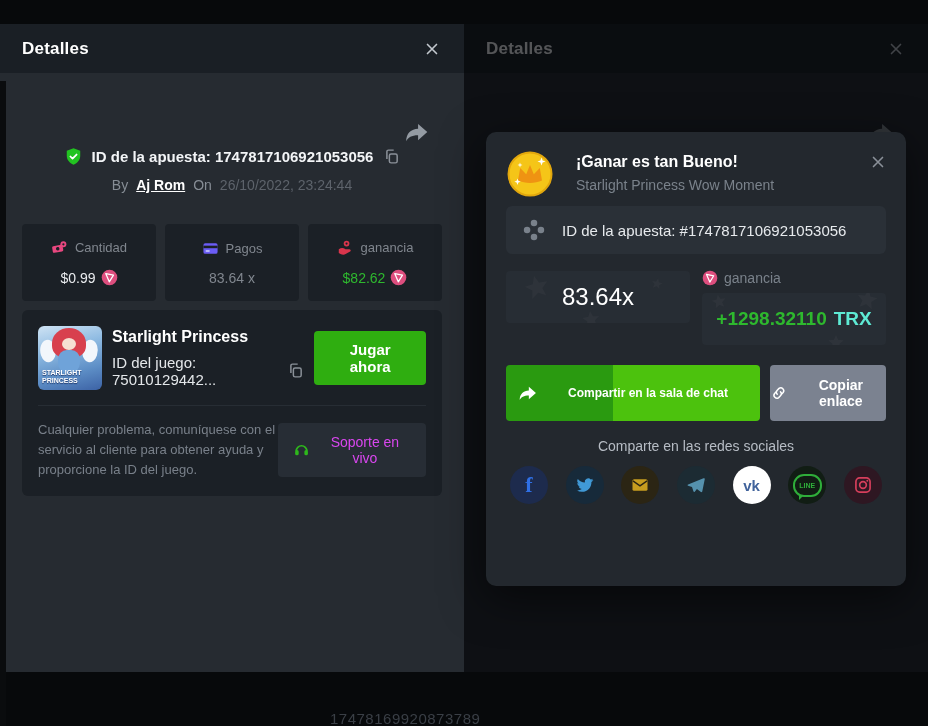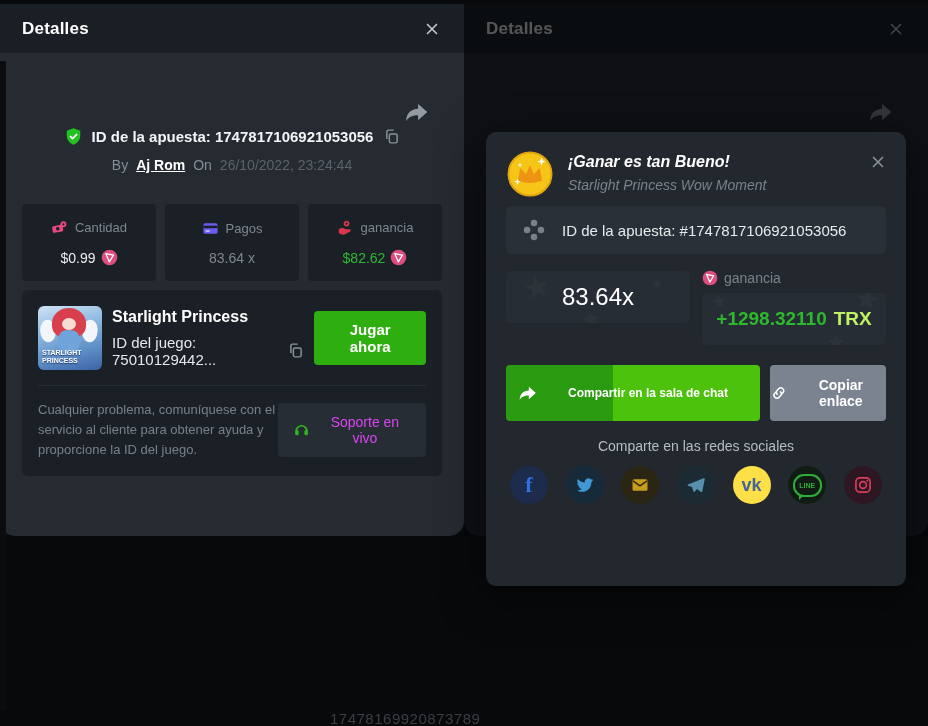--- a/index.html
+++ b/index.html
@@ -1,21 +1,21 @@
 <!DOCTYPE html>
 <html><head>
 <meta charset="utf-8">
 <style>
   * { box-sizing: border-box; margin: 0; padding: 0; }
   html,body { background:#000; }
   body { font-family:"Liberation Sans", sans-serif; }
   .stage { position:relative; width:928px; height:726px; background:#07090b; overflow:hidden; }
 
   
-  .modal { position:absolute; top:4px; height:532px; background:#262b31;border-radius:15px; }
+  .modal { position:absolute; top:24px; height:648px; background:#262b31; }
   .modal-header { height:49px; background:#1a1f25; display:flex; align-items:center; justify-content:space-between; padding:0 22px; }
   .modal-title { font-size:17px; font-weight:bold; color:#ffffff; letter-spacing:.2px; }
   .close-btn { width:20px; height:20px; color:#c2c7cd; cursor:pointer; background:none; border:none; display:flex; align-items:center; justify-content:center; }
   .close-btn svg { width:18px; height:18px; }
 
   
   .left-modal { left:0; width:464px; }
   .left-edge-strip { position:absolute; left:0; top:57px; width:6px; height:649px; background:#0a0c0e; }
   .share-corner { position:absolute; right:34px; top:95px; width:26px; height:26px; color:#949ba3; cursor:pointer; background:none; border:none; }
   .share-corner svg { width:26px; height:26px; }
@@ -59,21 +59,21 @@
   .support-text { width:252px; font-size:13px; line-height:1.55; color:#79808a; }
   .support-btn { margin-left:auto; background:#272d35; border:none; border-radius:4px; padding:11px 15px; display:flex; align-items:center; gap:9px; color:#d946ef; font-size:14px; cursor:pointer; font-family:inherit; }
   .support-btn svg { width:18px; height:18px; }
 
   
   .right-modal { left:464px; width:464px; }
   .right-modal::after { content:""; position:absolute; inset:0; background:rgba(3,5,7,.68); }
 
   
   .share-dialog { position:absolute; left:486px; top:132px; width:420px; height:454px; background:#23282e; border-radius:10px; padding:18px 20px; z-index:5; box-shadow:0 12px 44px rgba(0,0,0,.55); }
-  .dlg-header { display:flex; align-items:flex-start; gap:14px; position:relative;font-style:italic; }
+  .dlg-header { display:flex; align-items:flex-start; gap:22px; position:relative; }
   .medal { width:48px; height:48px; flex:0 0 auto; }
   .dlg-titles { padding-top:3px; }
   .dlg-title { font-size:16px; font-weight:bold; color:#ffffff; }
   .dlg-subtitle { margin-top:6px; font-size:14px; color:#7a828b; }
   .dlg-close { position:absolute; right:-2px; top:2px; color:#8a9098; }
 
   .dlg-id-box { margin-top:8px; height:48px; background:#2a3037; border-radius:6px; display:flex; align-items:center; gap:15px; padding:0 15px; }
   .dice-icon { width:26px; height:26px; flex:0 0 auto; }
   .dlg-id-text { font-size:15px; color:#e7eaed; }
 
@@ -81,21 +81,21 @@
   .win-col { flex:1; display:flex; flex-direction:column; }
   .badge-line { height:22px; display:flex; align-items:center; }
   .bigwin { position:relative; margin-left:9px; height:20px; background:#f3b20d; color:#8a5c06; font-size:12px; font-weight:bold; letter-spacing:1px; display:flex; align-items:center; padding:0 12px; }
   .bigwin::before { content:""; position:absolute; left:-8px; top:0; border-style:solid; border-width:10px 8px 10px 0; border-color:transparent #cf9207 transparent transparent; }
   .bigwin::after { content:""; position:absolute; right:-8px; top:0; border-style:solid; border-width:10px 0 10px 8px; border-color:transparent transparent transparent #cf9207; }
   .gan-label { display:flex; align-items:center; gap:6px; font-size:14px; color:#7a828b; }
   .gan-label .trx-badge { width:16px; height:16px; }
   .win-box { position:relative; margin-top:4px; height:52px; background:#272d34; border-radius:4px; display:flex; align-items:center; justify-content:center; gap:7px; overflow:hidden; }
   .mult-text { font-size:24px; font-weight:normal; color:#ffffff; position:relative; z-index:1; }
   .profit-text { font-size:19px; font-weight:bold; color:#2eb82e; position:relative; z-index:1; }
-  .profit-cur { font-size:19px; font-weight:bold; color:#bef264; position:relative; z-index:1; }
+  .profit-cur { font-size:19px; font-weight:bold; color:#5eead4; position:relative; z-index:1; }
   .deco-star { position:absolute; fill:#2e333a; }
 
   .msg-input-wrap { margin-top:15px; }
   .msg-input { width:100%; height:54px; background:#20252b; border:1px solid #55a83f; border-radius:4px; color:#c8ccd1; font-size:15px; padding:0 16px; font-family:inherit; outline:none; }
   .msg-input::placeholder { color:#666d75; }
 
   .btn-row { margin-top:20px; display:flex; gap:10px; }
   .share-chat-btn { flex:1.95; height:56px; border:none; border-radius:4px; cursor:pointer; font-family:inherit;
     background:linear-gradient(90deg,#2a9a10 0%,#2a9a10 42%,#4cc20d 42%,#4cc20d 100%);
     color:#ffffff; font-size:12px; font-weight:bold; display:flex; align-items:center; justify-content:center; gap:10px; padding:0 12px; }
@@ -106,21 +106,21 @@
   .copy-link-btn svg { width:18px; height:18px; }
 
   .social-label { margin-top:17px; text-align:center; font-size:14px; color:#b6bcc4; }
   .social-row { margin-top:12px; display:flex; justify-content:space-between; padding:0 4px; }
   .social-btn { width:38px; height:38px; border-radius:50%; display:flex; align-items:center; justify-content:center; cursor:pointer; border:none; }
   .social-btn svg { width:20px; height:20px; }
   .sb-fb { background:#1d2b4d; color:#2f6fe4; font-size:22px; font-weight:bold; font-family:"Liberation Serif",serif; }
   .sb-tw { background:#172a3a; }
   .sb-em { background:#2b2514; }
   .sb-tg { background:#1c2b33; }
-  .sb-vk { background:#fde047; color:#41639c; font-size:18px; font-weight:bold; }
+  .sb-vk { background:#ffffff; color:#41639c; font-size:15px; font-weight:bold; }
   .sb-ln { background:#111d14; }
   .sb-ig { background:#2e1722; }
   .line-bubble { position:relative; width:29px; height:23px; border:2px solid #2fae3a; border-radius:11px; display:flex; align-items:center; justify-content:center; font-size:7px; font-weight:bold; color:#2fae3a; }
   .line-bubble::after { content:""; position:absolute; left:4px; bottom:-5px; border-style:solid; border-width:5px 5px 0 0; border-color:#2fae3a transparent transparent transparent; }
 
   .bottom-faint-text { position:absolute; left:330px; top:710px; font-size:15px; color:#3a3f46; letter-spacing:.5px; z-index:2; }
 </style>
 </head>
 <body>
 

